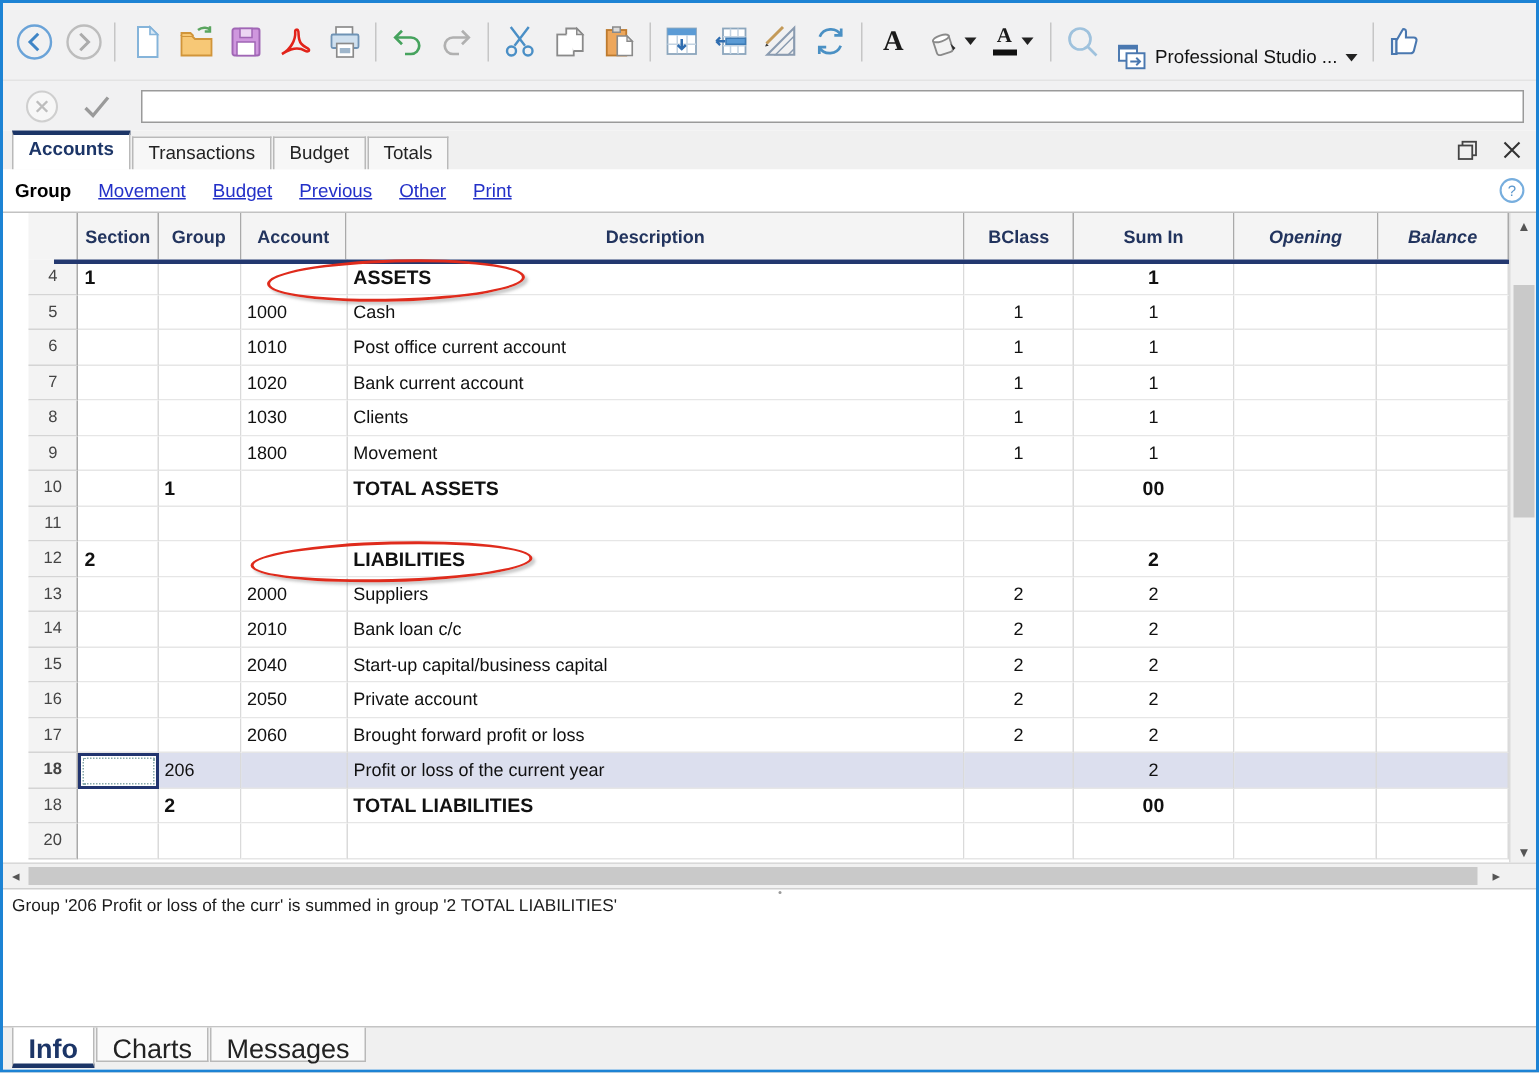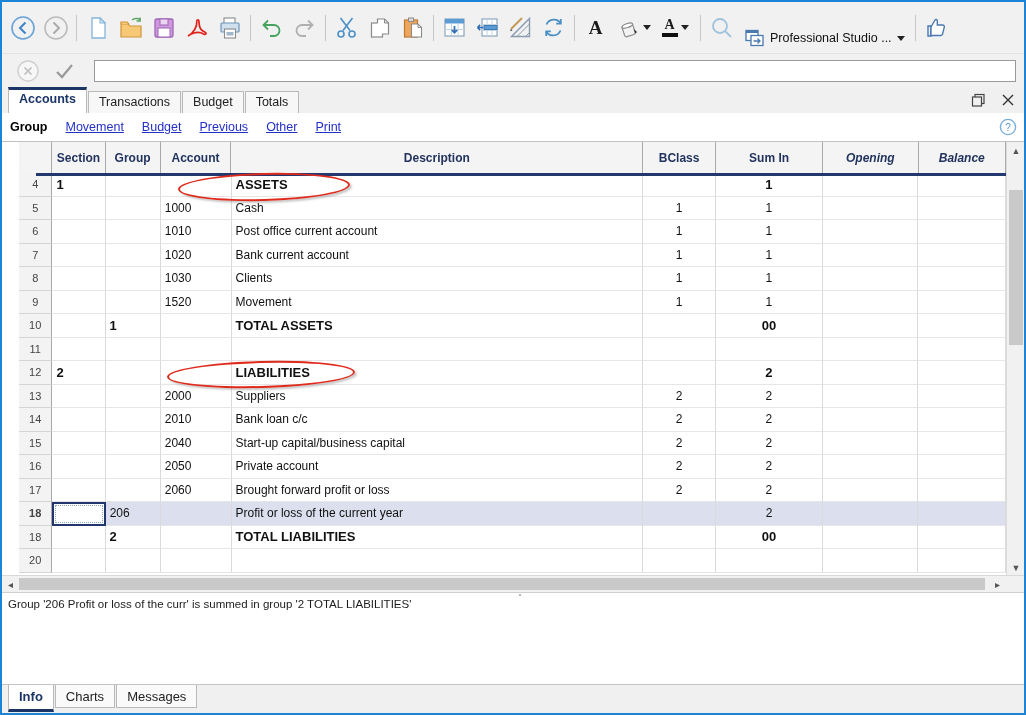--- a/index.html
+++ b/index.html
@@ -87,21 +87,21 @@
   .hscroll .thumb { position:absolute; top:2px; left:17px; width:966px; height:12px; background:#c9c9c9; }
   
   .info-panel { flex:1; background:#fff; border-top:1px solid #cfcfcf; position:relative; padding:5px 6px; }
   .info-panel .splitter-dot { position:absolute; top:1px; left:50%; width:14px; height:3px;
                               display:flex; gap:2px; justify-content:center; }
   .info-panel .splitter-dot i { width:2px; height:2px; background:#9a9a9a; border-radius:50%; display:block; }
   .info-msg { font-size:11.5px; color:#1c1c1c; }
   
   .bottom-tabs { flex:0 0 29px; background:#f0f0f0; border-top:1px solid #c4c4c4; display:flex;
                  align-items:flex-start; padding-left:6px; }
-  .btab { font-size:13px; color:#222; background:#fafafa; border:1px solid #b9b9b9; border-top:none;
+  .btab { font-size:18px; color:#222; background:#fafafa; border:1px solid #b9b9b9; border-top:none;
           padding:4px 10px 3px 10px; margin-right:1px; height:23px; }
   .btab.active { background:#fff; border-bottom:3px solid #1c3567; color:#1c3567; font-weight:bold;
                  height:27px; }
 </style>
 </head>
 <body>
 
 <div id="window">
 
   <div class="toolbar">
@@ -388,21 +388,21 @@
             <div class="tcell c-desc">Clients</div>
             <div class="tcell c-bclass">1</div>
             <div class="tcell c-sumin">1</div>
             <div class="tcell c-opening"></div>
             <div class="tcell c-balance"></div>
           </div>
           <div class="trow">
             <div class="tcell c-num">9</div>
             <div class="tcell c-section"></div>
             <div class="tcell c-group"></div>
-            <div class="tcell c-account">1520</div>
+            <div class="tcell c-account">1800</div>
             <div class="tcell c-desc">Movement</div>
             <div class="tcell c-bclass">1</div>
             <div class="tcell c-sumin">1</div>
             <div class="tcell c-opening"></div>
             <div class="tcell c-balance"></div>
           </div>
           <div class="trow emph">
             <div class="tcell c-num">10</div>
             <div class="tcell c-section"></div>
             <div class="tcell c-group">1</div>

